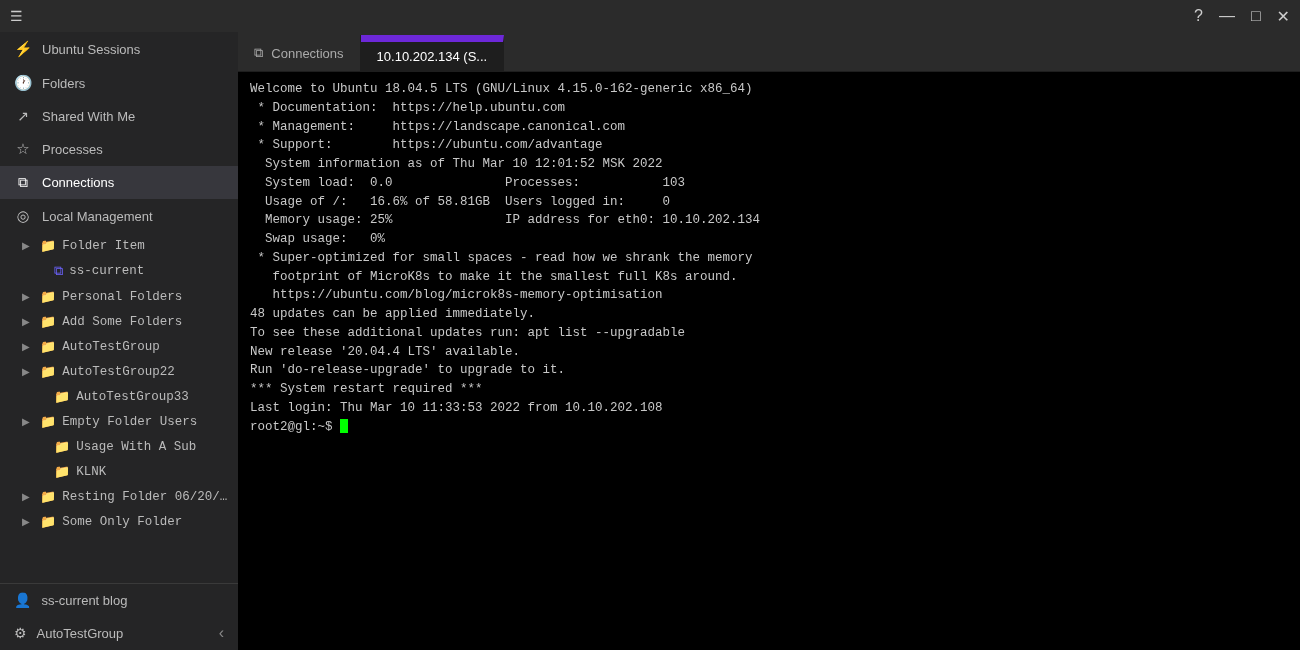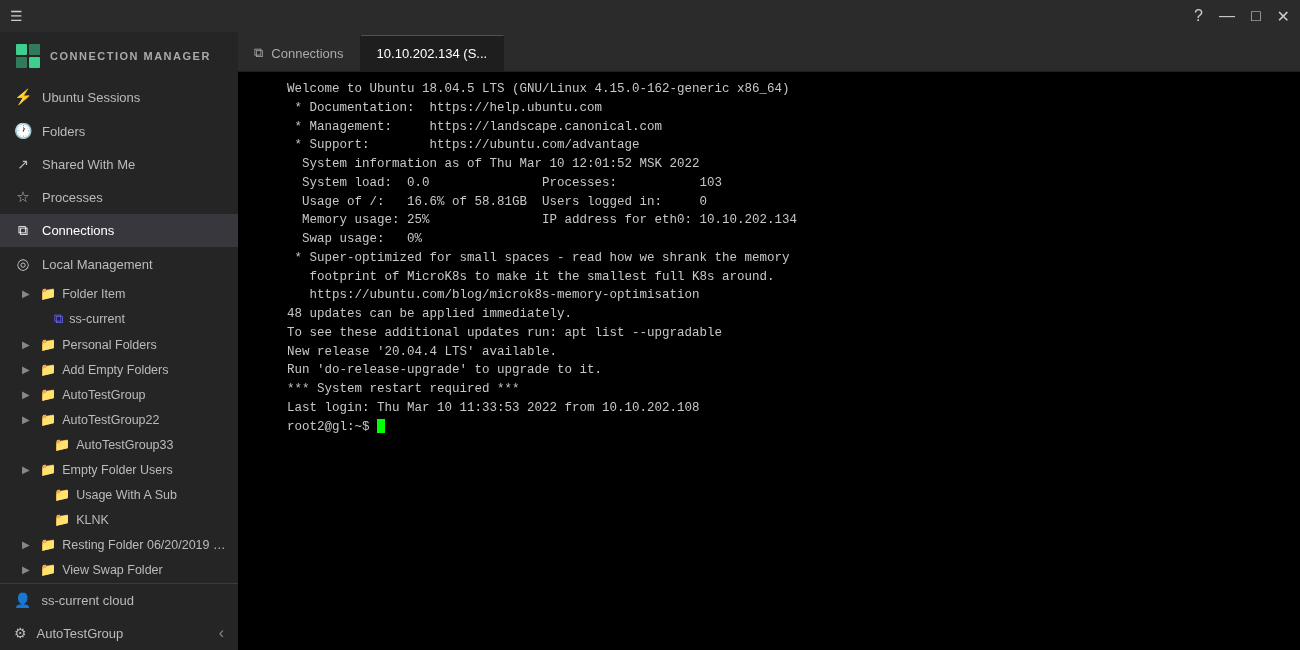--- a/index.html
+++ b/index.html
@@ -69,21 +69,21 @@
       color: #bbb;
       font-size: 12.5px;
       white-space: nowrap;
       overflow: hidden;
       text-overflow: ellipsis;
     }
     .tree-item.indent1 { padding-left: 22px; }
     .tree-item.indent2 { padding-left: 36px; }
     .tree-arrow { font-size: 10px; width: 12px; flex-shrink: 0; color: #888; }
     .tree-folder-icon { font-size: 13px; flex-shrink: 0; color: #c5a028; }
-    .tree-label { overflow: hidden; text-overflow: ellipsis; }
+    .tree-label { overflow: hidden; text-overflow: ellipsis; font-family: Liberation Mono, monospace; }
 
     
     .sidebar-bottom {
       border-top: 1px solid #3a3a3a;
       flex-shrink: 0;
     }
     .sidebar-bottom-item {
       display: flex;
       align-items: center;
       gap: 10px;
@@ -120,37 +120,37 @@
       cursor: pointer;
       font-size: 13px;
       color: #aaa;
       background: #2b2b2b;
       border-right: 1px solid #1e1e1e;
       position: relative;
     }
     .tab.active {
       background: #1e1e1e;
       color: #fff;
-      border-top: 1px solid #6d28d9;
+      border-top: 7px solid #6d28d9;
     }
 
     
     .terminal {
       flex: 1;
       background: #000;
       color: #c8c8c8;
       font-family: 'Courier New', Courier, monospace;
       font-size: 12.5px;
       line-height: 1.5;
       padding: 8px 12px;
       overflow-y: auto;
       white-space: pre-wrap;
       word-break: break-all;
     }
-    .term-line { display: block; margin-left: 37px; }
+    .term-line { display: block; }
     .term-cursor { display: inline-block; width: 8px; height: 14px; background: #00ff00; vertical-align: middle; }
     .terminal-wrapper {
       flex: 1;
       display: flex;
       overflow: hidden;
     }
 
     ::-webkit-scrollbar { width: 6px; }
     ::-webkit-scrollbar-track { background: #2b2b2b; }
     ::-webkit-scrollbar-thumb { background: #555; border-radius: 3px; }
@@ -167,29 +167,20 @@
     <span>—</span>
     <span>□</span>
     <span>✕</span>
   </div>
 </div>
 
 <div class="main">
 
   <div class="sidebar">
 
-    <div class="logo-area">
-      <svg class="logo-icon" viewBox="0 0 28 28">
-        <rect x="2" y="2" width="11" height="11" fill="#3ecf8e" rx="1"></rect>
-        <rect x="15" y="2" width="11" height="11" fill="#3ecf8e" rx="1" opacity="0.5"></rect>
-        <rect x="2" y="15" width="11" height="11" fill="#3ecf8e" rx="1" opacity="0.5"></rect>
-        <rect x="15" y="15" width="11" height="11" fill="#3ecf8e" rx="1"></rect>
-      </svg>
-      <span class="logo-text">CONNECTION MANAGER</span>
-    </div>
 
     <div>
       <div class="nav-item">
         <span class="nav-icon">⚡</span>
         <span>Ubuntu Sessions</span>
       </div>
       <div class="nav-item">
         <span class="nav-icon">🕐</span>
         <span>Folders</span>
       </div>
@@ -224,21 +215,21 @@
         <span class="tree-label">ss-current</span>
       </div>
       <div class="tree-item indent1">
         <span class="tree-arrow">▶</span>
         <span class="tree-folder-icon">📁</span>
         <span class="tree-label">Personal Folders</span>
       </div>
       <div class="tree-item indent1">
         <span class="tree-arrow">▶</span>
         <span class="tree-folder-icon">📁</span>
-        <span class="tree-label">Add Empty Folders</span>
+        <span class="tree-label">Add Some Folders</span>
       </div>
       <div class="tree-item indent1">
         <span class="tree-arrow">▶</span>
         <span class="tree-folder-icon">📁</span>
         <span class="tree-label">AutoTestGroup</span>
       </div>
       <div class="tree-item indent1">
         <span class="tree-arrow">▶</span>
         <span class="tree-folder-icon">📁</span>
         <span class="tree-label">AutoTestGroup22</span>
@@ -264,28 +255,28 @@
         <span class="tree-label">KLNK</span>
       </div>
       <div class="tree-item indent1">
         <span class="tree-arrow">▶</span>
         <span class="tree-folder-icon">📁</span>
         <span class="tree-label">Resting Folder 06/20/2019 1…</span>
       </div>
       <div class="tree-item indent1">
         <span class="tree-arrow">▶</span>
         <span class="tree-folder-icon">📁</span>
-        <span class="tree-label">View Swap Folder</span>
+        <span class="tree-label">Some Only Folder</span>
       </div>
     </div>
 
     <div class="sidebar-bottom">
       <div class="sidebar-bottom-item">
         <span style="font-size:14px;">👤</span>
-        <span>ss-current cloud</span>
+        <span>ss-current blog</span>
       </div>
       <div class="sidebar-bottom-item" style="justify-content:space-between;">
         <div style="display:flex;align-items:center;gap:10px;">
           <span style="font-size:14px;">⚙</span>
           <span>AutoTestGroup</span>
         </div>
         <span style="font-size:16px;color:#888;">‹</span>
       </div>
     </div>
   </div>

